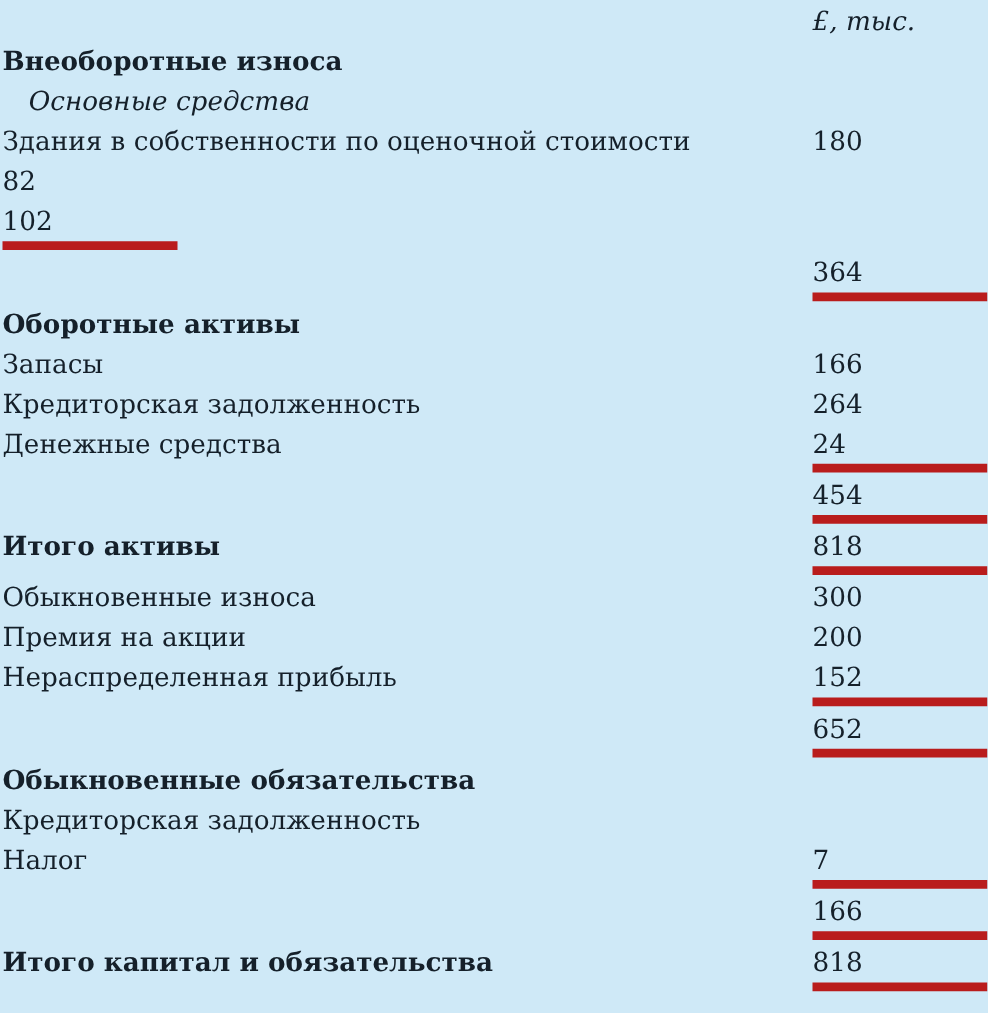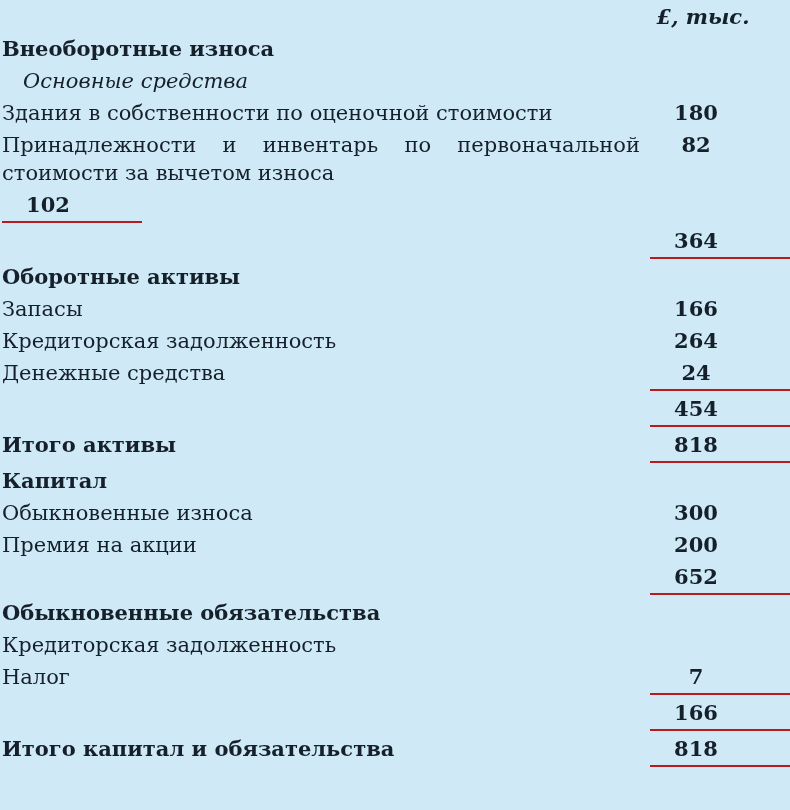--- a/index.html
+++ b/index.html
@@ -36,26 +36,25 @@
   .label.italic { font-style: italic; margin-left: 21px; }
   .amount {
     flex: 0 0 140px;
     width: 140px;
   }
   .amount-inner {
     display: block;
     box-sizing: border-box;
     width: 100%;
     line-height: 28px;
-    text-align: center;
+    text-align: left;
     padding-right: 48px;
-    font-weight: bold;
   }
   .amount-inner.rule {
-    border-bottom: 2px solid #b91c1c;
+    border-bottom: 7px solid #b91c1c;
     padding-bottom: 2px;
   }
   .amount-inner.italic {
     font-style: italic;
     padding-right: 34px;
   }
 </style>
 </head>
 <body>
 
@@ -83,21 +82,20 @@
   </div>
 
   <div class="row">
     <div class="label">Здания в собственности по оценочной стоимости</div>
     <div class="amount">
       <span class="amount-inner">180</span>
     </div>
   </div>
 
   <div class="row">
-    <div class="label">Принадлежности и инвентарь по первоначальной стоимости за вычетом износа</div>
     <div class="amount">
       <span class="amount-inner">82</span>
     </div>
   </div>
 
   <div class="row">
     <div class="amount">
       <span class="amount-inner rule">102</span>
     </div>
   </div>
@@ -144,41 +142,41 @@
     </div>
   </div>
 
   <div class="row">
     <div class="label bold">Итого активы</div>
     <div class="amount">
       <span class="amount-inner rule">818</span>
     </div>
   </div>
 
-  <div class="row">
-    <div class="label bold">Капитал</div>
-    <div class="amount">
-      <span class="amount-inner"></span>
-    </div>
-  </div>
 
   <div class="row">
     <div class="label">Обыкновенные износа</div>
     <div class="amount">
       <span class="amount-inner">300</span>
     </div>
   </div>
 
   <div class="row">
     <div class="label">Премия на акции</div>
     <div class="amount">
       <span class="amount-inner">200</span>
     </div>
   </div>
 
+  <div class="row">
+    <div class="label">Нераспределенная прибыль</div>
+    <div class="amount">
+      <span class="amount-inner rule">152</span>
+    </div>
+  </div>
 
   <div class="row">
     <div class="label"></div>
     <div class="amount">
       <span class="amount-inner rule">652</span>
     </div>
   </div>
 
   <div class="row">
     <div class="label bold">Обыкновенные обязательства</div>

